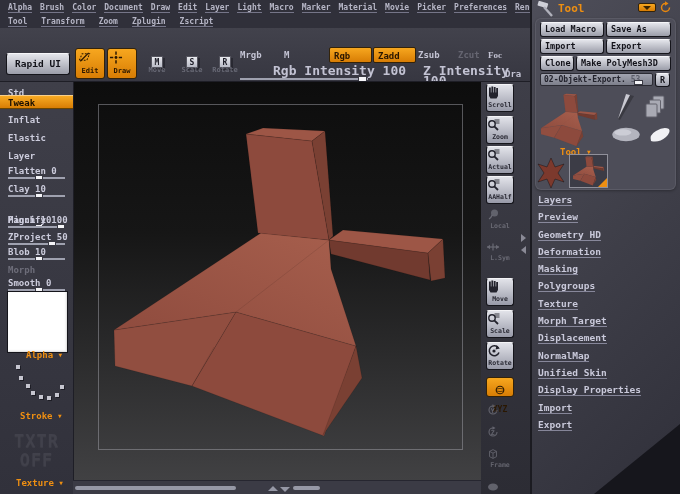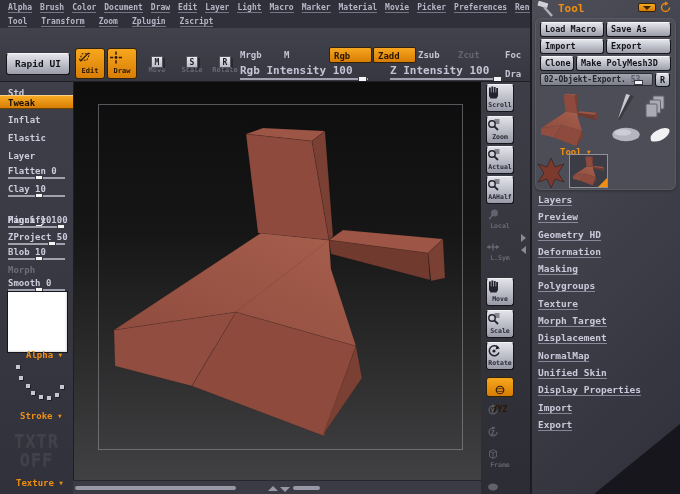--- a/index.html
+++ b/index.html
@@ -33,21 +33,21 @@
   .letterbox{display:inline-block;width:12px;height:12px;margin-top:3px;font-size:8px;line-height:12px;
     background:linear-gradient(180deg,#e8e9ee,#b9bbc6);color:#20202a;border:1px solid #55555f;
     box-shadow:2px 2px 0 rgba(20,20,26,.45);}
   .mode .m-icon svg{width:16px;height:13px;margin-top:2px;}
   .toggle{position:absolute;top:19px;height:16px;font-size:9px;line-height:16px;}
   .toggle.plain{color:#c3c3d3;}
   .toggle.on{width:43px;background:linear-gradient(180deg,#f7a71f,#d87d04);
     border:1px solid #33230a;border-radius:2px;color:#2a1700;padding-left:4px;}
   .toggle.disabled{color:#c3c3d3;opacity:.3;}
   .tb-slider{position:absolute;top:38px;height:16px;}
-  .tb-slider .lab{font-size:11px;color:#c3c3d3;display:block;line-height:10px;}
+  .tb-slider .lab{font-size:13px;color:#c3c3d3;display:block;line-height:10px;margin-left:33px;}
   .tb-track{position:relative;margin-top:2px;height:2px;background:#9fa1af;}
   .tb-thumb{position:absolute;top:-2px;width:9px;height:6px;background:#f4f4f7;border:1px solid #3a3a44;}
   .partial-label{position:absolute;left:505px;top:41px;font-size:9px;color:#c3c3d3;}
   
   .sidebar{position:absolute;left:0;top:82px;width:73px;height:412px;
     background:linear-gradient(180deg,#3f3f49,#31313b);}
   .sb-row{position:absolute;left:0;width:73px;height:16px;cursor:pointer;}
   .sb-label{position:absolute;left:8px;top:0;font-size:9px;line-height:10px;color:#ccccdc;white-space:nowrap;}
   .sb-row.active{height:14px;background:linear-gradient(180deg,#f8ab24,#d87d04);
     border-top:1px solid #f9cf8a;border-bottom:1px solid #6b4400;}
@@ -192,21 +192,21 @@
       </div>
 
     <div id="toggles">
 
     <div class="toggle plain" style="left: 240px;">Mrgb</div>
         <div class="toggle plain" style="left: 284px;">M</div>
         <div class="toggle on" style="left: 329px;">Rgb</div>
         <div class="toggle on" style="left: 373px;">Zadd</div>
         <div class="toggle plain" style="left: 418px;">Zsub</div>
         <div class="toggle disabled" style="left: 458px;">Zcut</div>
-        <div class="toggle plain" style="left: 505px;">Foc</div>
+        <div class="toggle plain" style="left: 488px; font-family: Liberation Serif, serif;">Foc</div>
       </div>
 
     <div id="tb-sliders">
 
     <div class="tb-slider" style="left: 240px;">
           <span class="lab">Rgb Intensity 100</span>
           <div class="tb-track" style="width: 128px;">
             <div class="tb-thumb" style="left: 118px;"></div>
           </div>
         </div>

